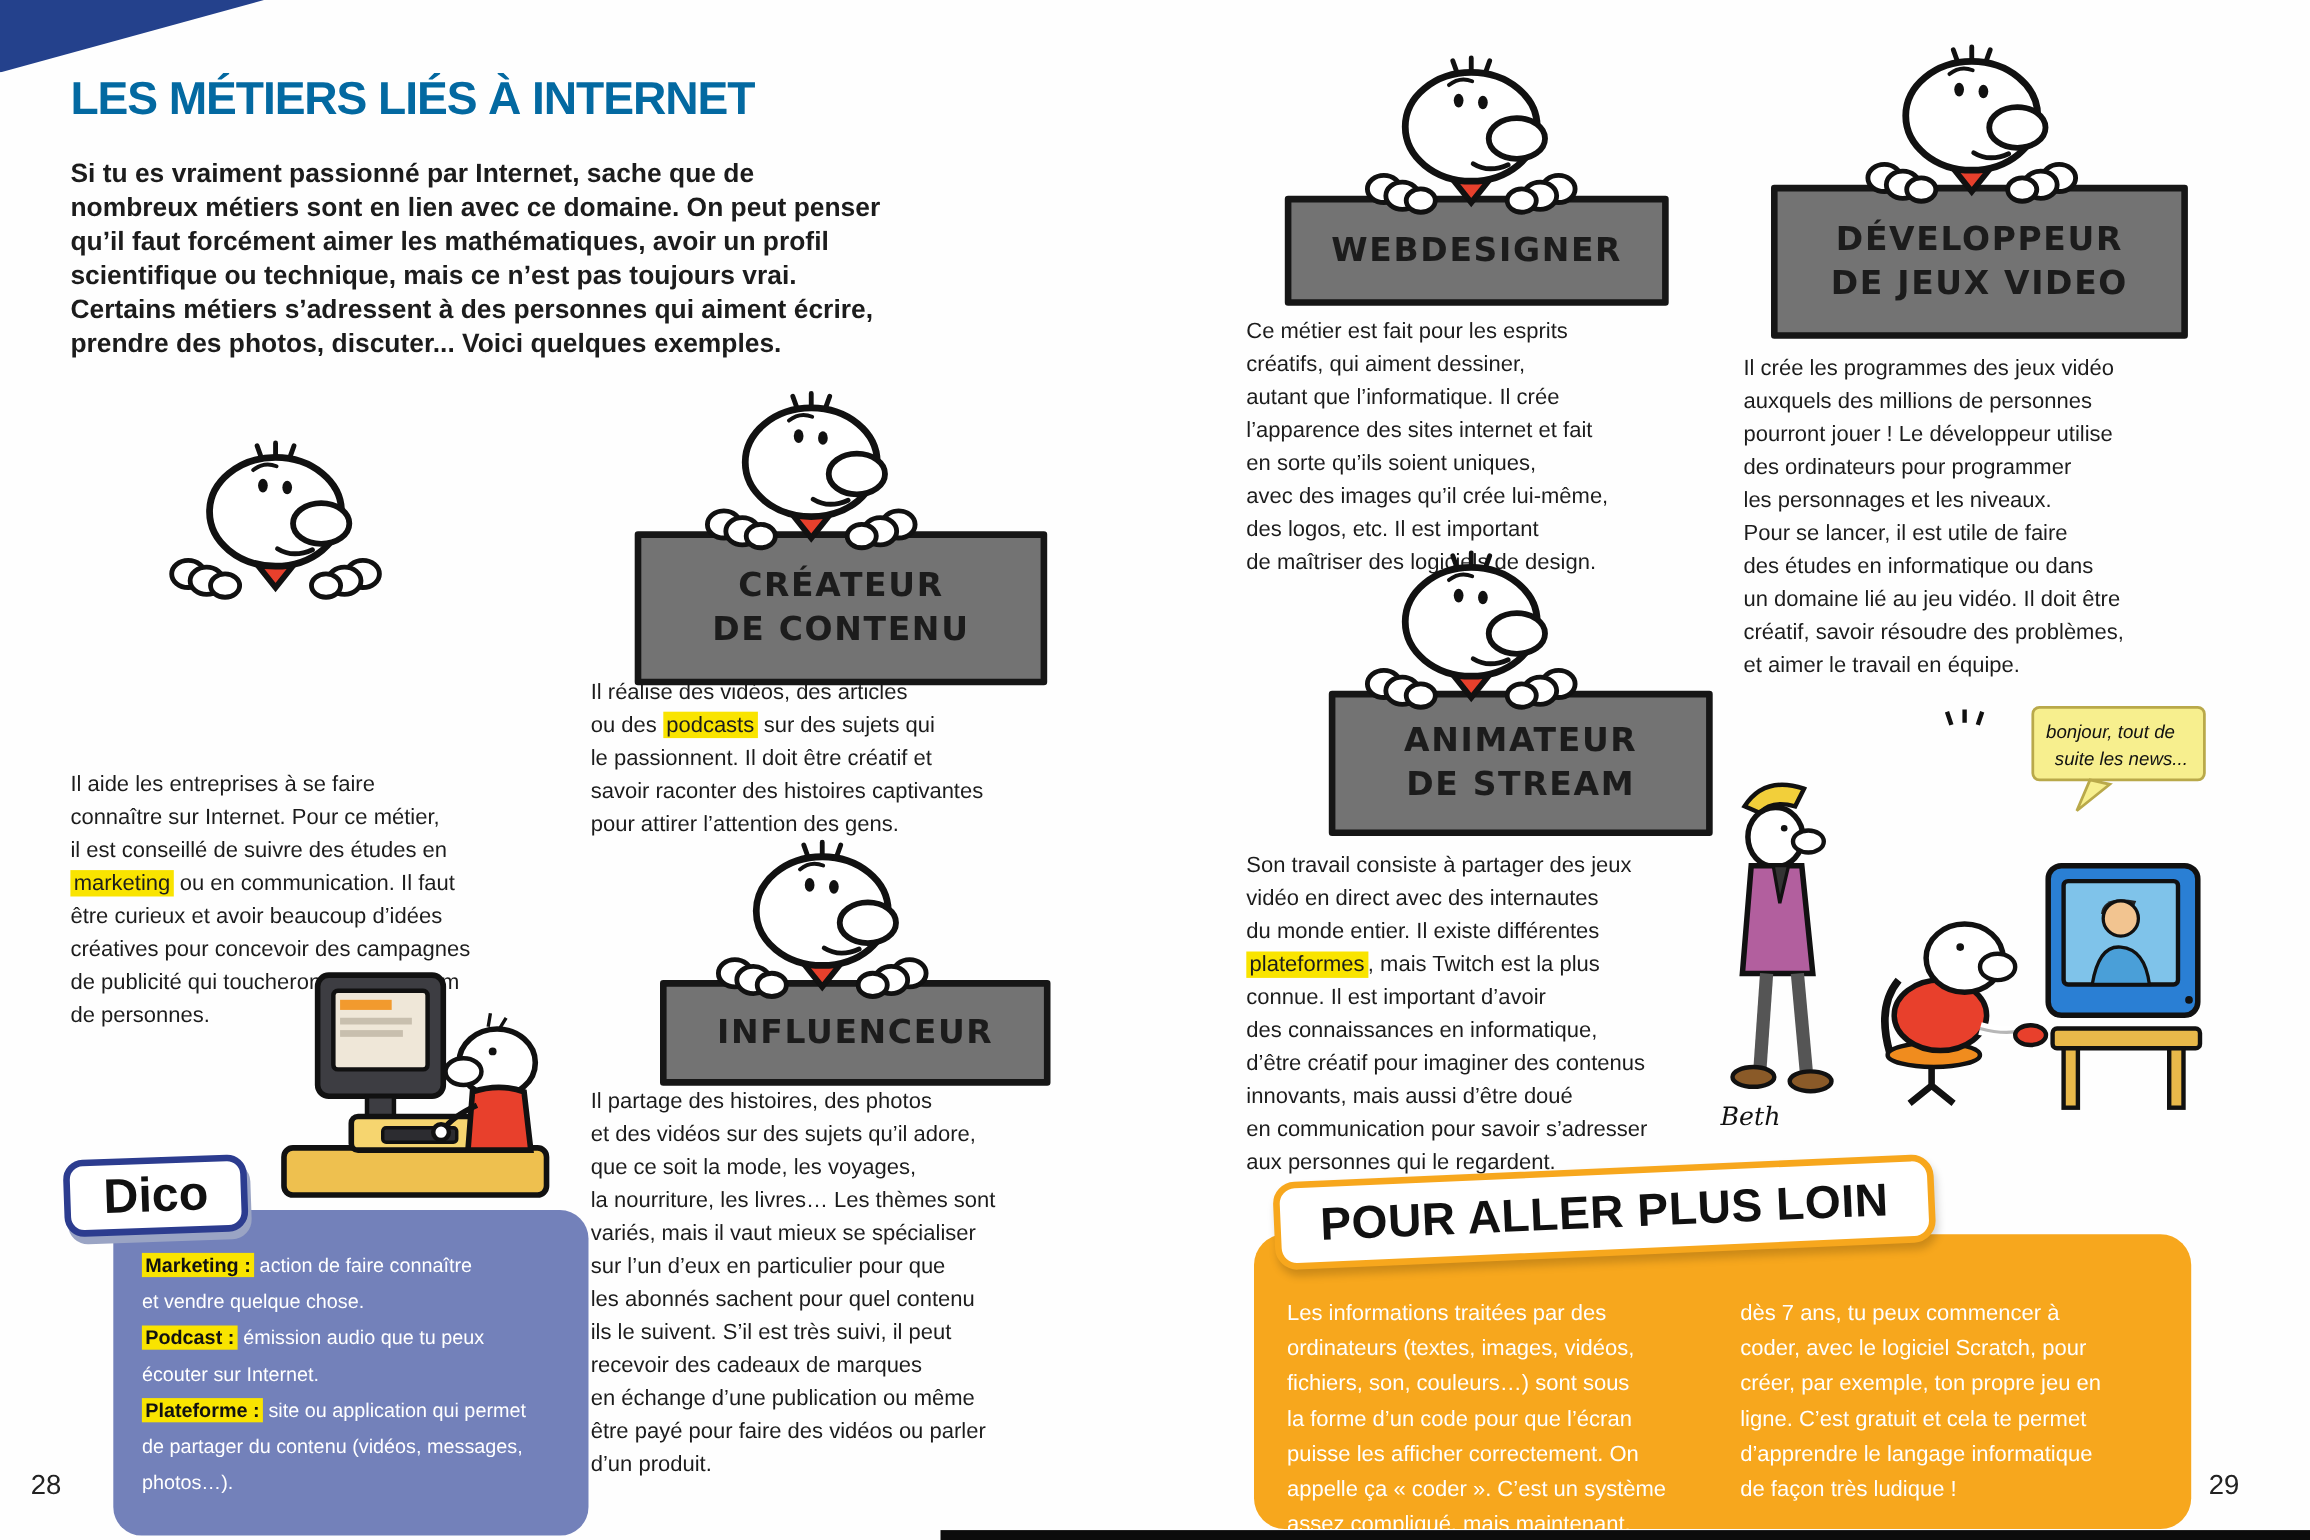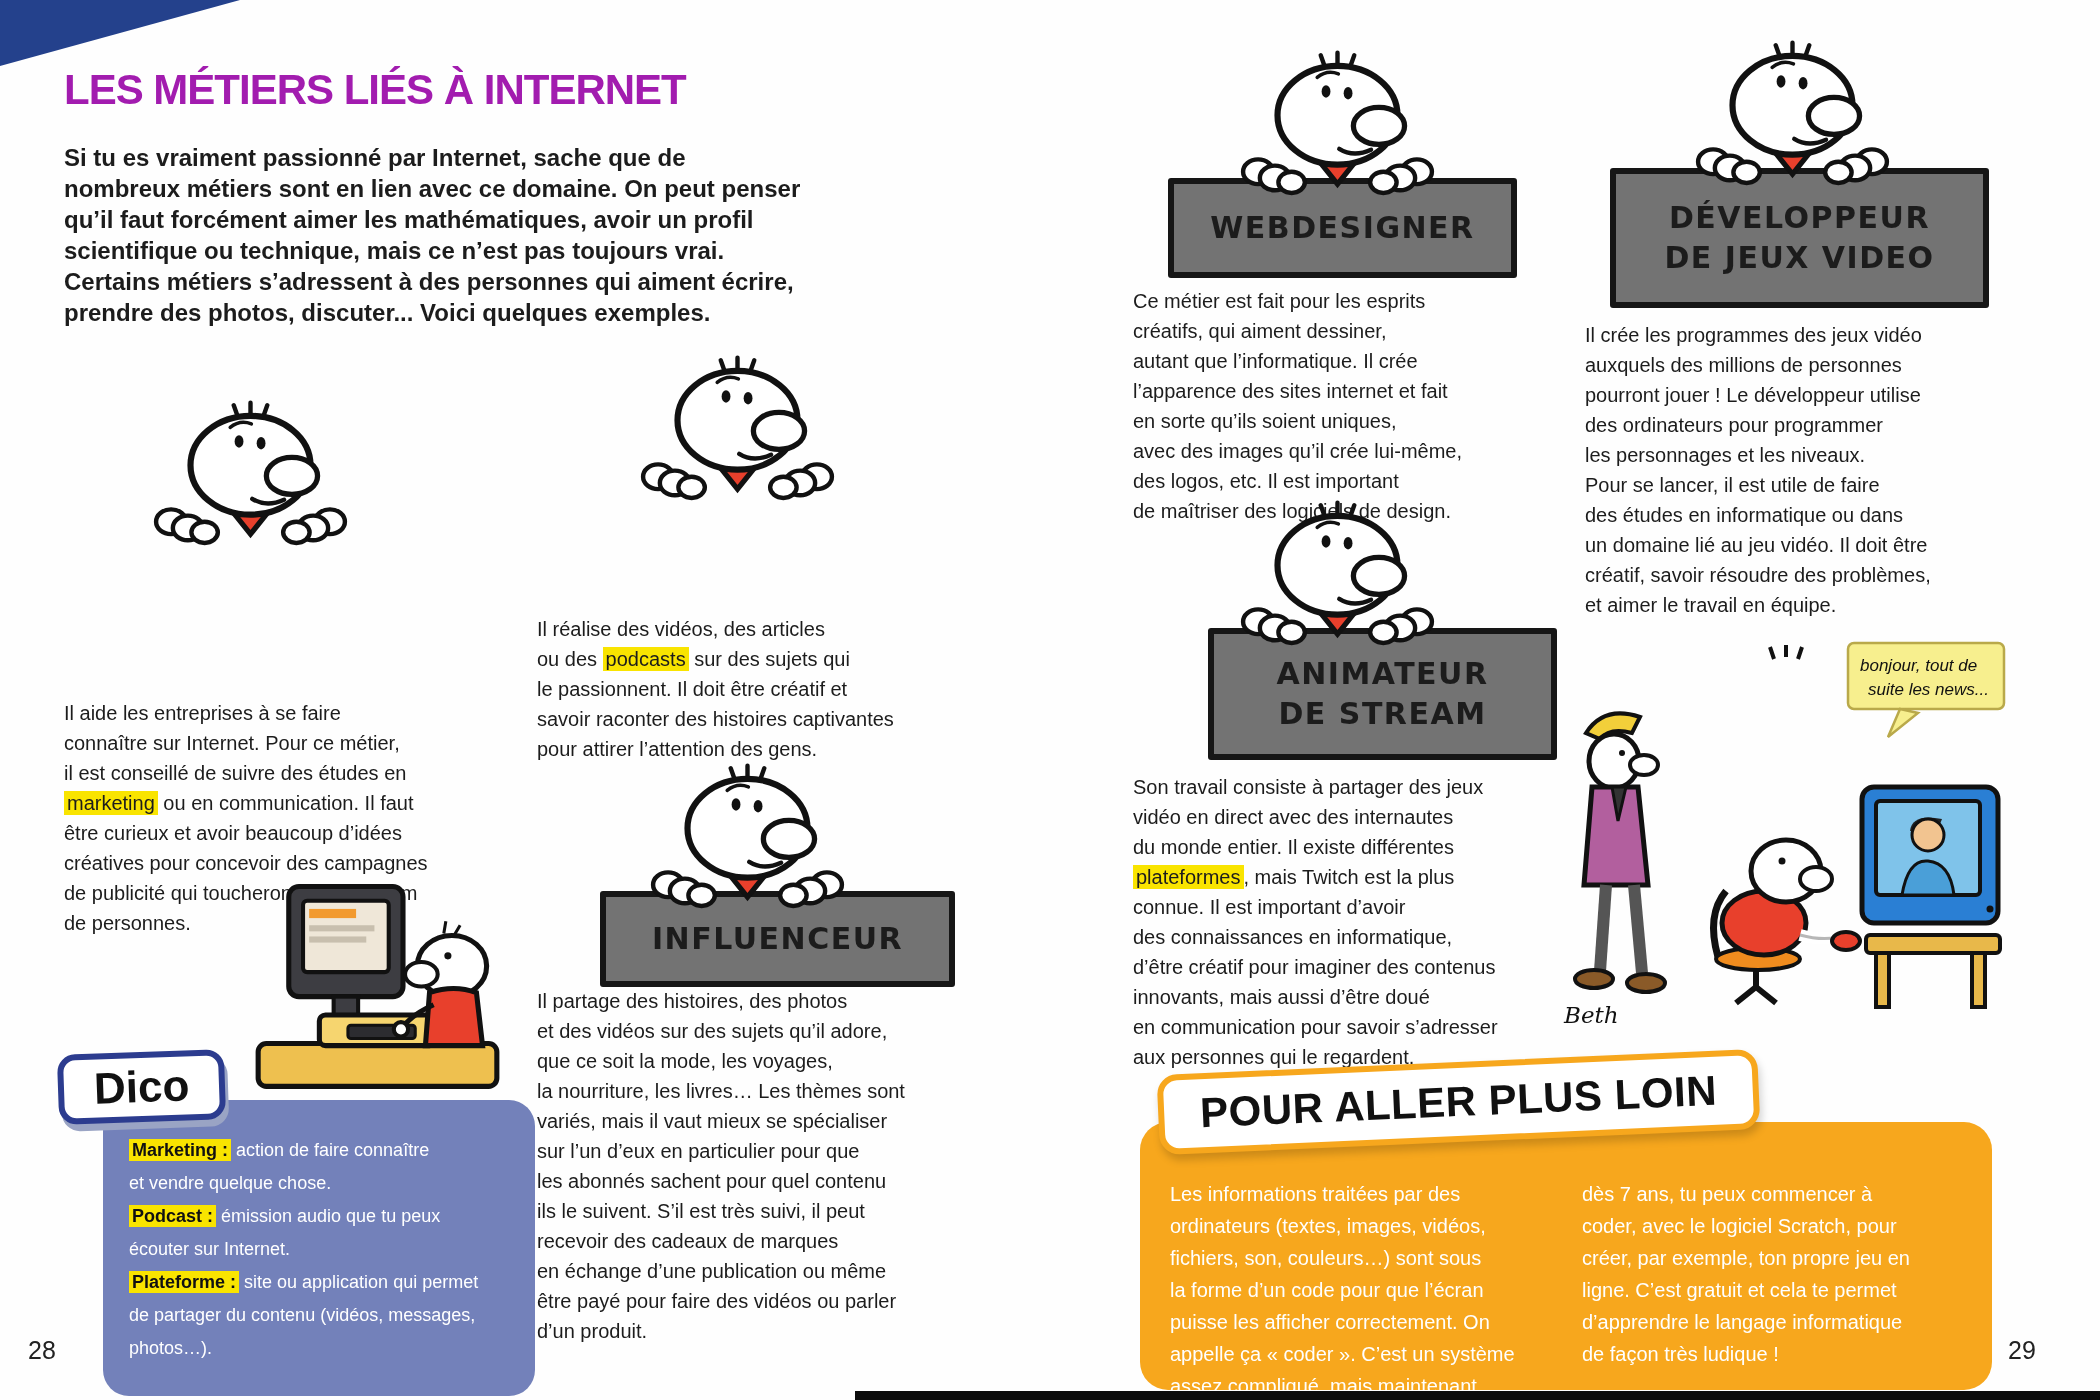--- a/index.html
+++ b/index.html
@@ -1,21 +1,21 @@
 <!DOCTYPE html>
 <html lang="fr"><head>
 <meta charset="utf-8">
 <style>
   html,body{margin:0;padding:0;background:#e8e8e8;}
   .spread{position:relative;width:2100px;height:1400px;background:#fefefe;overflow:hidden;
           font-family:"Liberation Sans","DejaVu Sans",sans-serif;color:#1c1c1c;}
   .corner-triangle{position:absolute;left:0;top:0;width:240px;height:66px;
           background:#24418c;clip-path:polygon(0 0,100% 0,0 100%);}
   .title{position:absolute;left:64px;top:66px;margin:0;font-size:42px;font-weight:bold;
-         letter-spacing:-1px;color:#a21caf;}
+         letter-spacing:-1px;color:#0369a1;}
   .intro{position:absolute;left:64px;top:142px;margin:0;font-size:24px;font-weight:bold;
          line-height:31px;white-space:pre;}
   .mascot{position:absolute;z-index:3;}
   .sign{position:absolute;z-index:2;background:#737373;border:6px solid #161616;border-radius:3px;
         display:flex;align-items:center;justify-content:center;text-align:center;}
   .sign span{font-weight:bold;white-space:pre-line;letter-spacing:1.5px;line-height:1.32;
         font-family:"DejaVu Sans",sans-serif;}
   .body-text{position:absolute;margin:0;font-size:20px;line-height:30px;white-space:pre;z-index:1;}
   .hl{background:#f9e400;padding:1px 3px;}
   .dico-badge{position:absolute;left:58px;top:1052px;z-index:4;background:#fff;
@@ -83,20 +83,24 @@
 il est conseillé de suivre des études en
 </span><span class="hl">marketing</span><span> ou en communication. Il faut
 être curieux et avoir beaucoup d’idées
 créatives pour concevoir des campagnes
 de publicité qui toucheront un maximum
 de personnes.</span></p>
 
   <svg class="mascot" style="left:605px;top:355px" width="265" height="150" viewBox="0 0 300 170">
       <use href="#mascot"></use>
     </svg>
+  <div class="sign" style="left:577px;top:483px;width:363px;height:128px">
+    <span style="font-size:30px">CRÉATEUR
+DE CONTENU</span>
+  </div>
   <p class="body-text" style="left:537px;top:614px"><span>Il réalise des vidéos, des articles
 ou des </span><span class="hl">podcasts</span><span> sur des sujets qui
 le passionnent. Il doit être créatif et
 savoir raconter des histoires captivantes
 pour attirer l’attention des gens.</span></p>
 
   <svg class="mascot" style="left:615px;top:763px" width="265" height="150" viewBox="0 0 300 170">
       <use href="#mascot"></use>
     </svg>
   <div class="sign" style="left:600px;top:891px;width:343px;height:84px">

